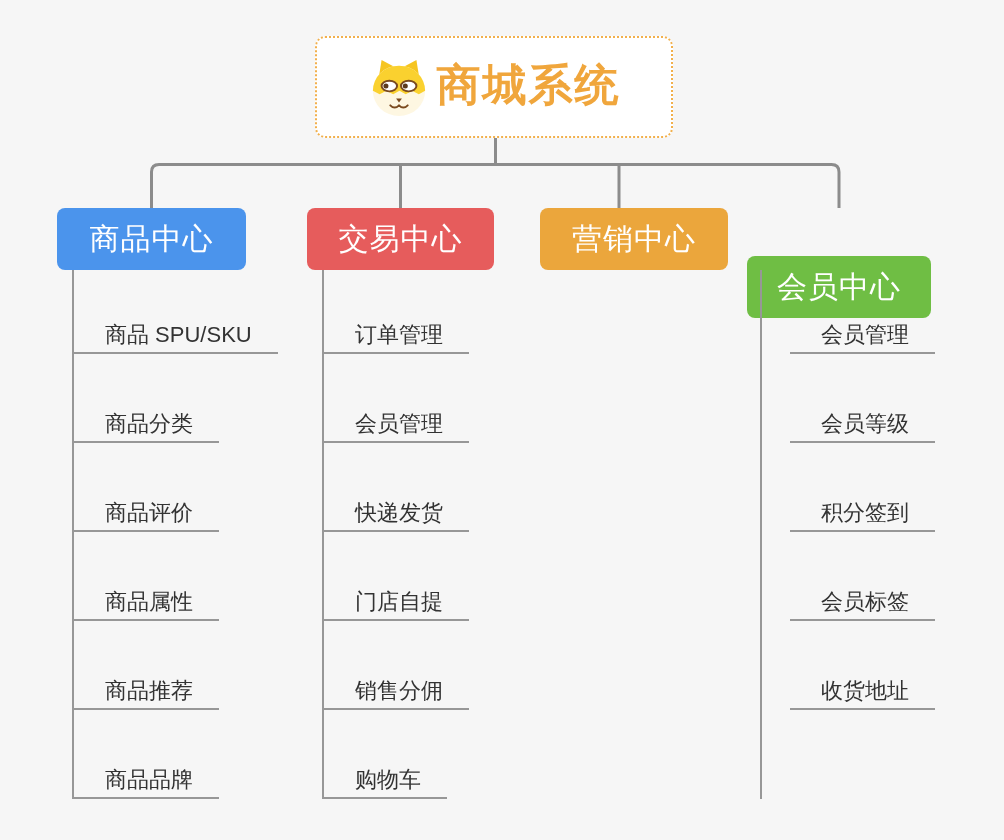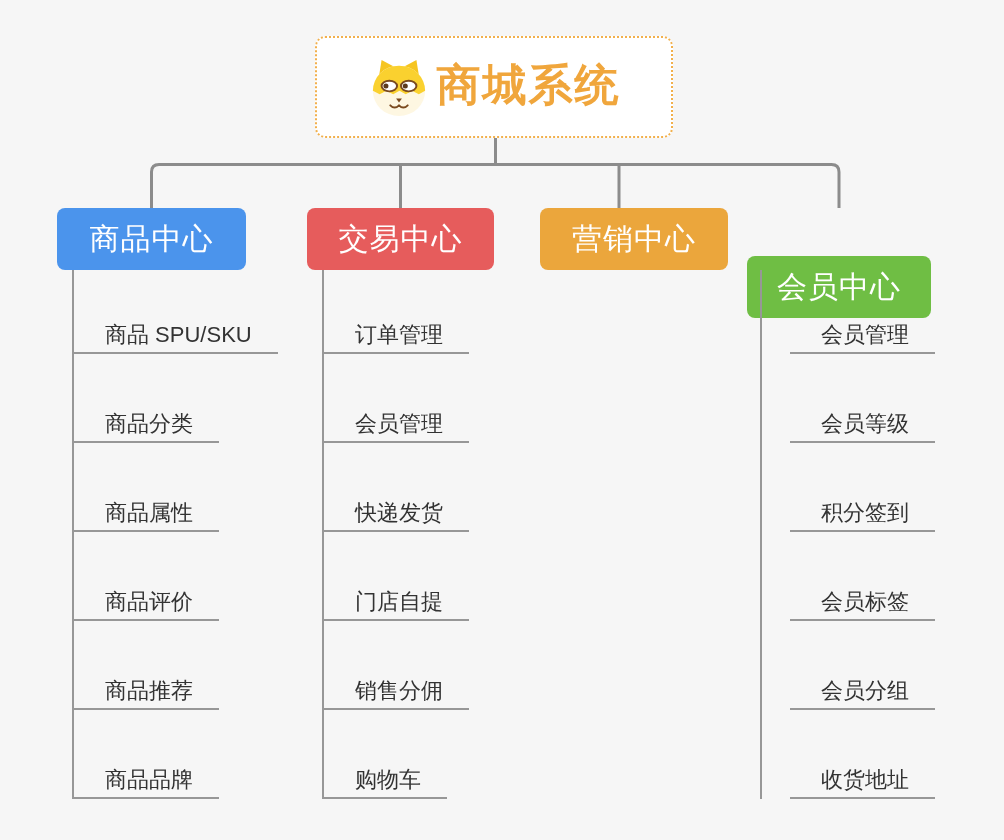--- a/index.html
+++ b/index.html
@@ -122,24 +122,24 @@
   <div class="branch-box b3" style="background-color: rgb(111, 190, 68);">会员中心</div>
 
   <div class="col c0">
     <div class="leaf">
         <span class="leaf-label">商品 SPU/SKU</span>
       </div>
     <div class="leaf">
         <span class="leaf-label">商品分类</span>
       </div>
     <div class="leaf">
-        <span class="leaf-label">商品属性</span>
+        <span class="leaf-label">商品评价</span>
       </div>
     <div class="leaf">
-        <span class="leaf-label">商品评价</span>
+        <span class="leaf-label">商品属性</span>
       </div>
     <div class="leaf">
         <span class="leaf-label">商品推荐</span>
       </div>
     <div class="leaf">
         <span class="leaf-label">商品品牌</span>
       </div>
   </div>
 
   <div class="col c1">
@@ -171,20 +171,17 @@
     <div class="leaf">
         <span class="leaf-label">会员等级</span>
       </div>
     <div class="leaf">
         <span class="leaf-label">积分签到</span>
       </div>
     <div class="leaf">
         <span class="leaf-label">会员标签</span>
       </div>
     <div class="leaf">
-        <span class="leaf-label">会员分组</span>
-      </div>
-    <div class="leaf">
         <span class="leaf-label">收货地址</span>
       </div>
   </div>
 
 </div>
 
 </body></html>

